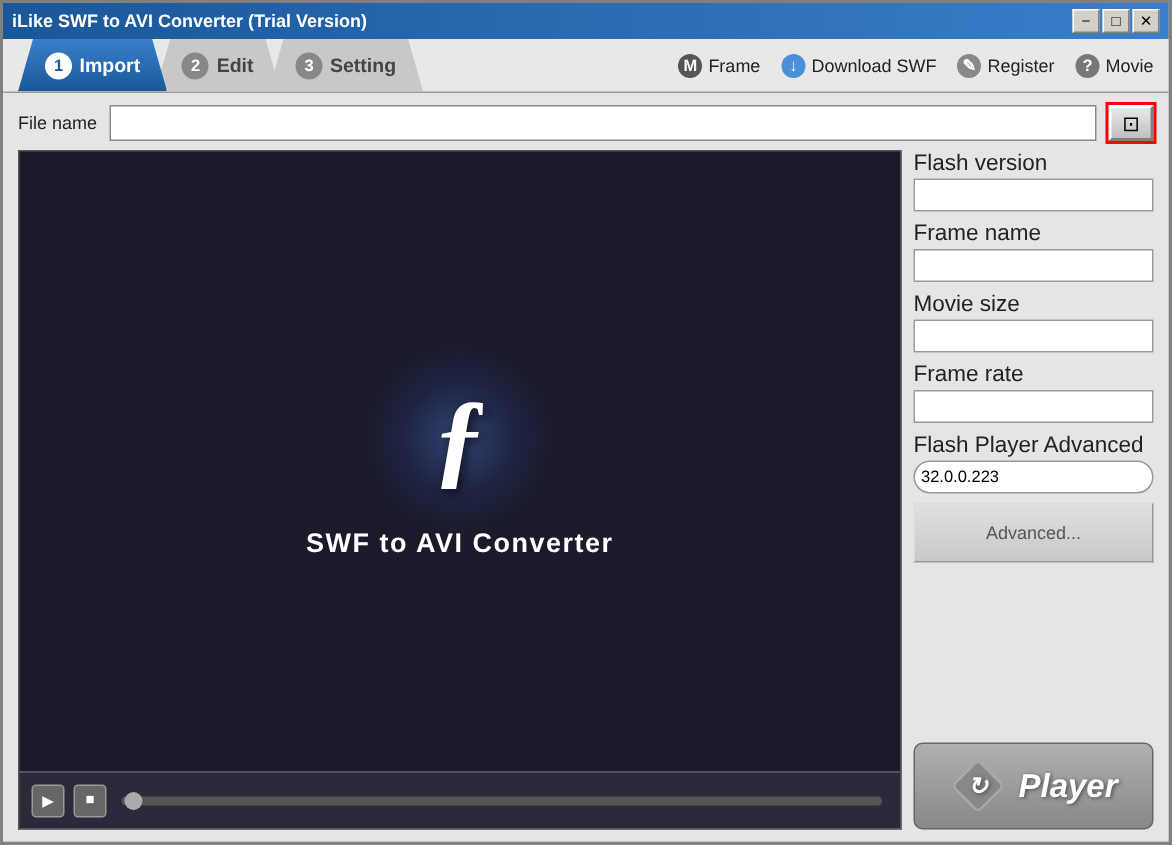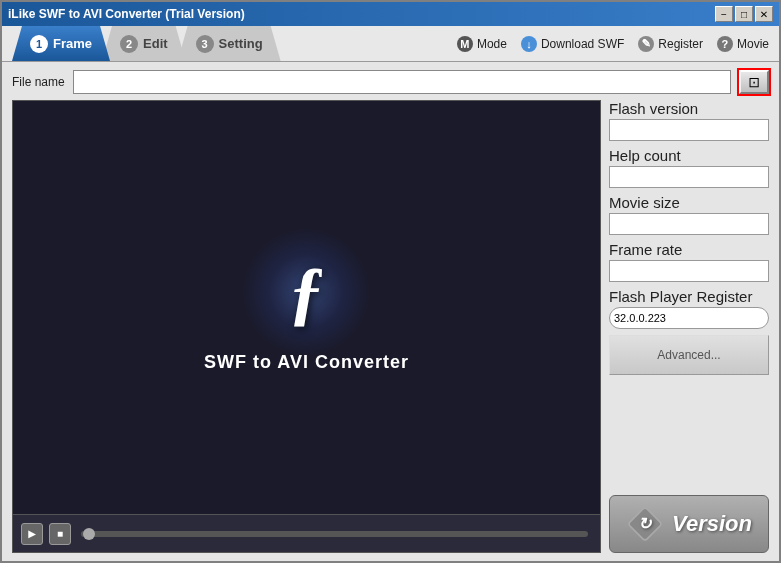--- a/index.html
+++ b/index.html
@@ -361,35 +361,35 @@
       <div class="title-bar-btn">−</div>
       <div class="title-bar-btn">□</div>
       <div class="title-bar-btn">✕</div>
     </div>
   </div>
 
   <div class="toolbar">
     <div class="tab-group">
       <div class="tab tab-active">
         <span class="tab-num">1</span>
-        <span>Frame</span>
+        <span>Import</span>
       </div>
       <div class="tab tab-inactive" style="z-index:2;">
         <span class="tab-num">2</span>
         <span>Edit</span>
       </div>
       <div class="tab tab-inactive">
         <span class="tab-num">3</span>
         <span>Setting</span>
       </div>
     </div>
     <div class="toolbar-right">
       <div class="toolbar-btn">
         <span class="icon-circle icon-m">M</span>
-        <span>Mode</span>
+        <span>Frame</span>
       </div>
       <div class="toolbar-btn">
         <span class="icon-circle icon-dl">↓</span>
         <span>Download SWF</span>
       </div>
       <div class="toolbar-btn">
         <span class="icon-circle icon-reg">✎</span>
         <span>Register</span>
       </div>
       <div class="toolbar-btn">
@@ -434,43 +434,43 @@
           </div>
         </div>
       </div>
 
       <div class="info-panel">
         <div class="info-field">
           <span class="info-label">Flash version</span>
           <input class="info-input" type="text" value="" style="">
         </div>
         <div class="info-field">
-          <span class="info-label">Help count</span>
+          <span class="info-label">Frame name</span>
           <input class="info-input" type="text" value="" style="">
         </div>
         <div class="info-field">
           <span class="info-label">Movie size</span>
           <input class="info-input" type="text" value="" style="">
         </div>
         <div class="info-field">
           <span class="info-label">Frame rate</span>
           <input class="info-input" type="text" value="" style="">
         </div>
         <div class="info-field">
-          <span class="info-label">Flash Player Register</span>
+          <span class="info-label">Flash Player Advanced</span>
           <input class="info-input info-input-filled" type="text" value="32.0.0.223" style="">
         </div>
         <div class="advanced-btn">
           <span>Advanced...</span>
         </div>
         <div class="convert-btn">
           <div class="convert-icon">
             <svg width="38" height="38" viewBox="0 0 38 38">
               <rect x="7" y="7" width="24" height="24" rx="3" ry="3" fill="#888" stroke="#aaa" stroke-width="1.5" transform="rotate(45 19 19)"></rect>
               <text x="19" y="24" text-anchor="middle" fill="white" font-size="16" font-weight="bold">↻</text>
             </svg>
           </div>
-          <span>Version</span>
+          <span>Player</span>
         </div>
       </div>
     </div>
   </div>
 </div>
 
 </body></html>

